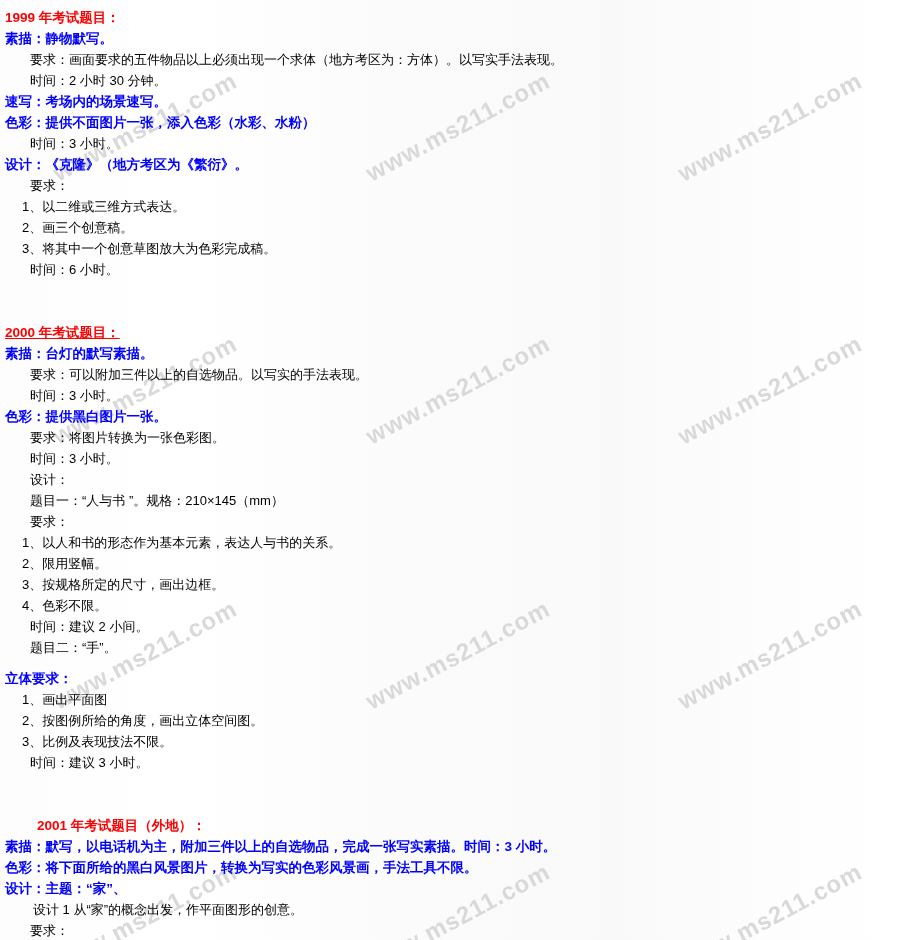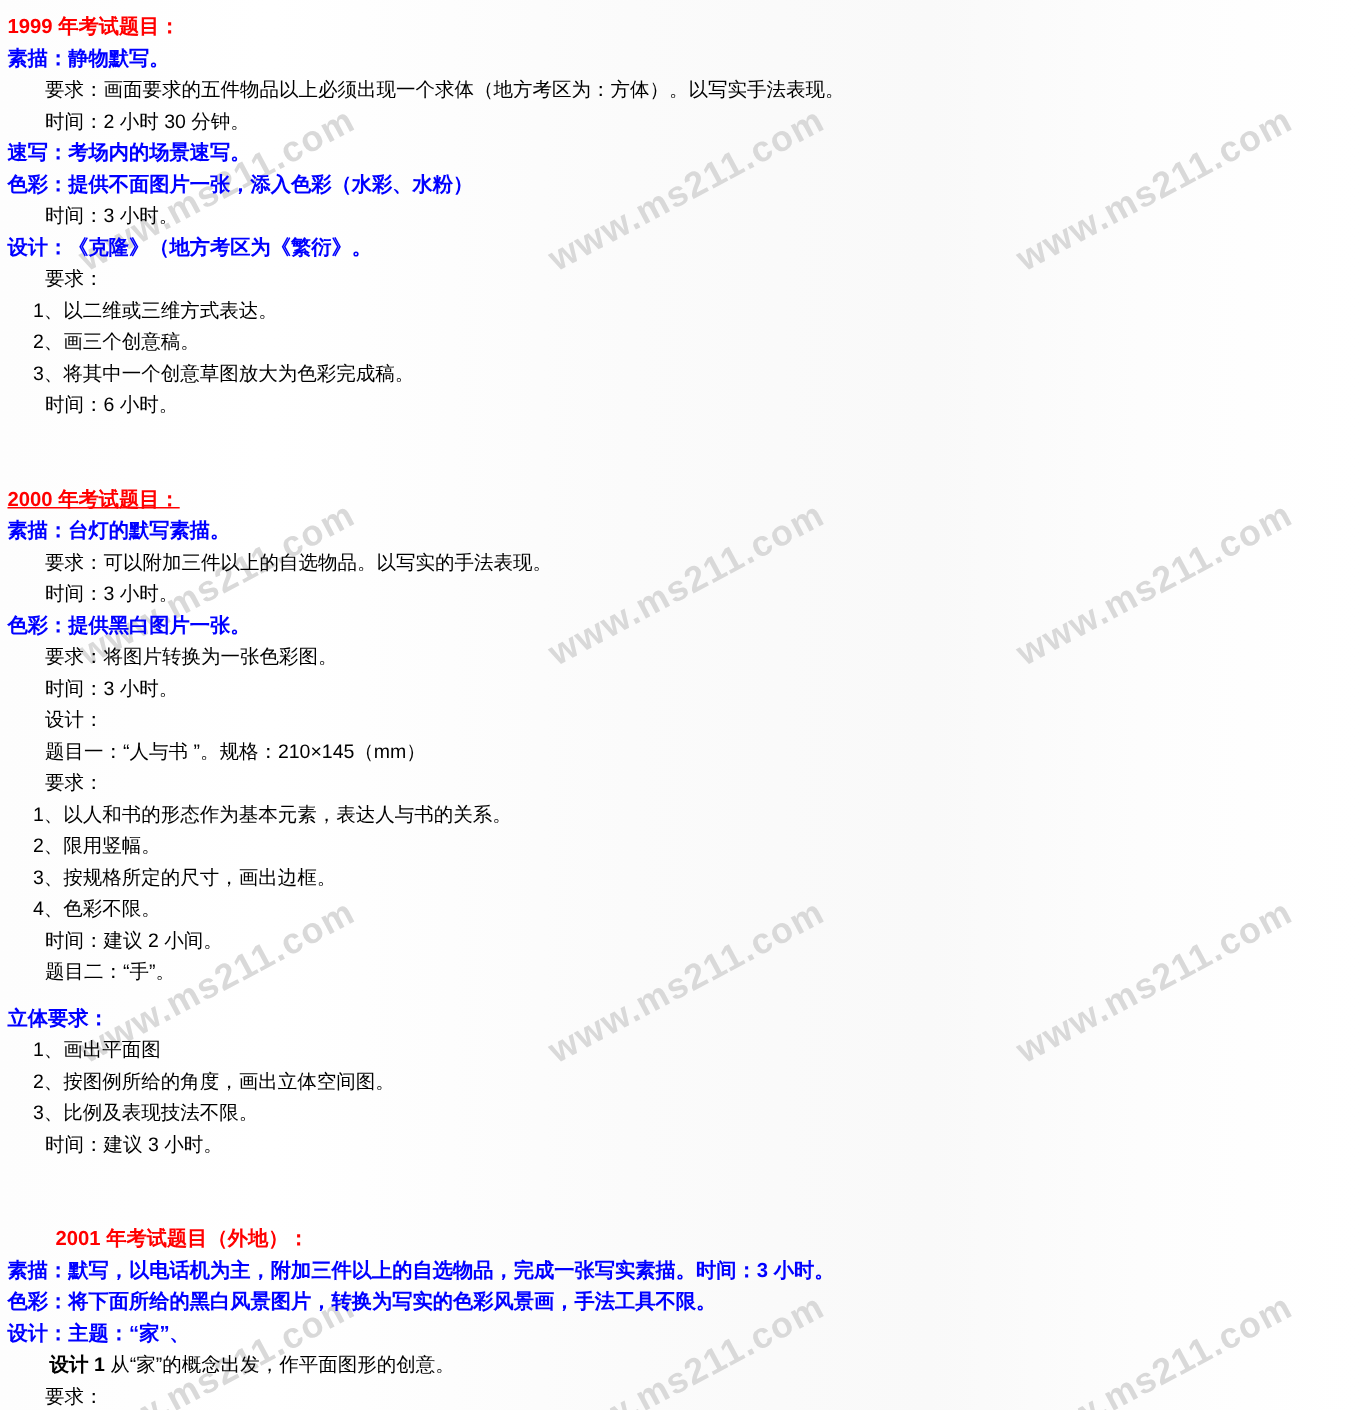--- a/index.html
+++ b/index.html
@@ -62,21 +62,21 @@
     white-space: nowrap;
   }
   .line.category {
     font-weight: bold;
     font-size: 13.5px;
     padding-left: 5px;
   }
   .line.plain { padding-left: 30px; }
   .line.numbered { padding-left: 22px; }
   .line.prefixed { padding-left: 33px; }
-  .line .prefix { font-weight: bold; }
+  .line .prefix { font-weight: normal; }
 </style>
 </head>
 <body>
 
 <div class="page">
   <div class="watermark-layer" id="watermark-layer">
       <div class="watermark" style="left: 145px; top: 127px; color: rgb(217, 217, 217);">www.ms211.com</div>
       <div class="watermark" style="left: 458px; top: 127px; color: rgb(217, 217, 217);">www.ms211.com</div>
       <div class="watermark" style="left: 770px; top: 127px; color: rgb(217, 217, 217);">www.ms211.com</div>
       <div class="watermark" style="left: 145px; top: 390px; color: rgb(217, 217, 217);">www.ms211.com</div>

